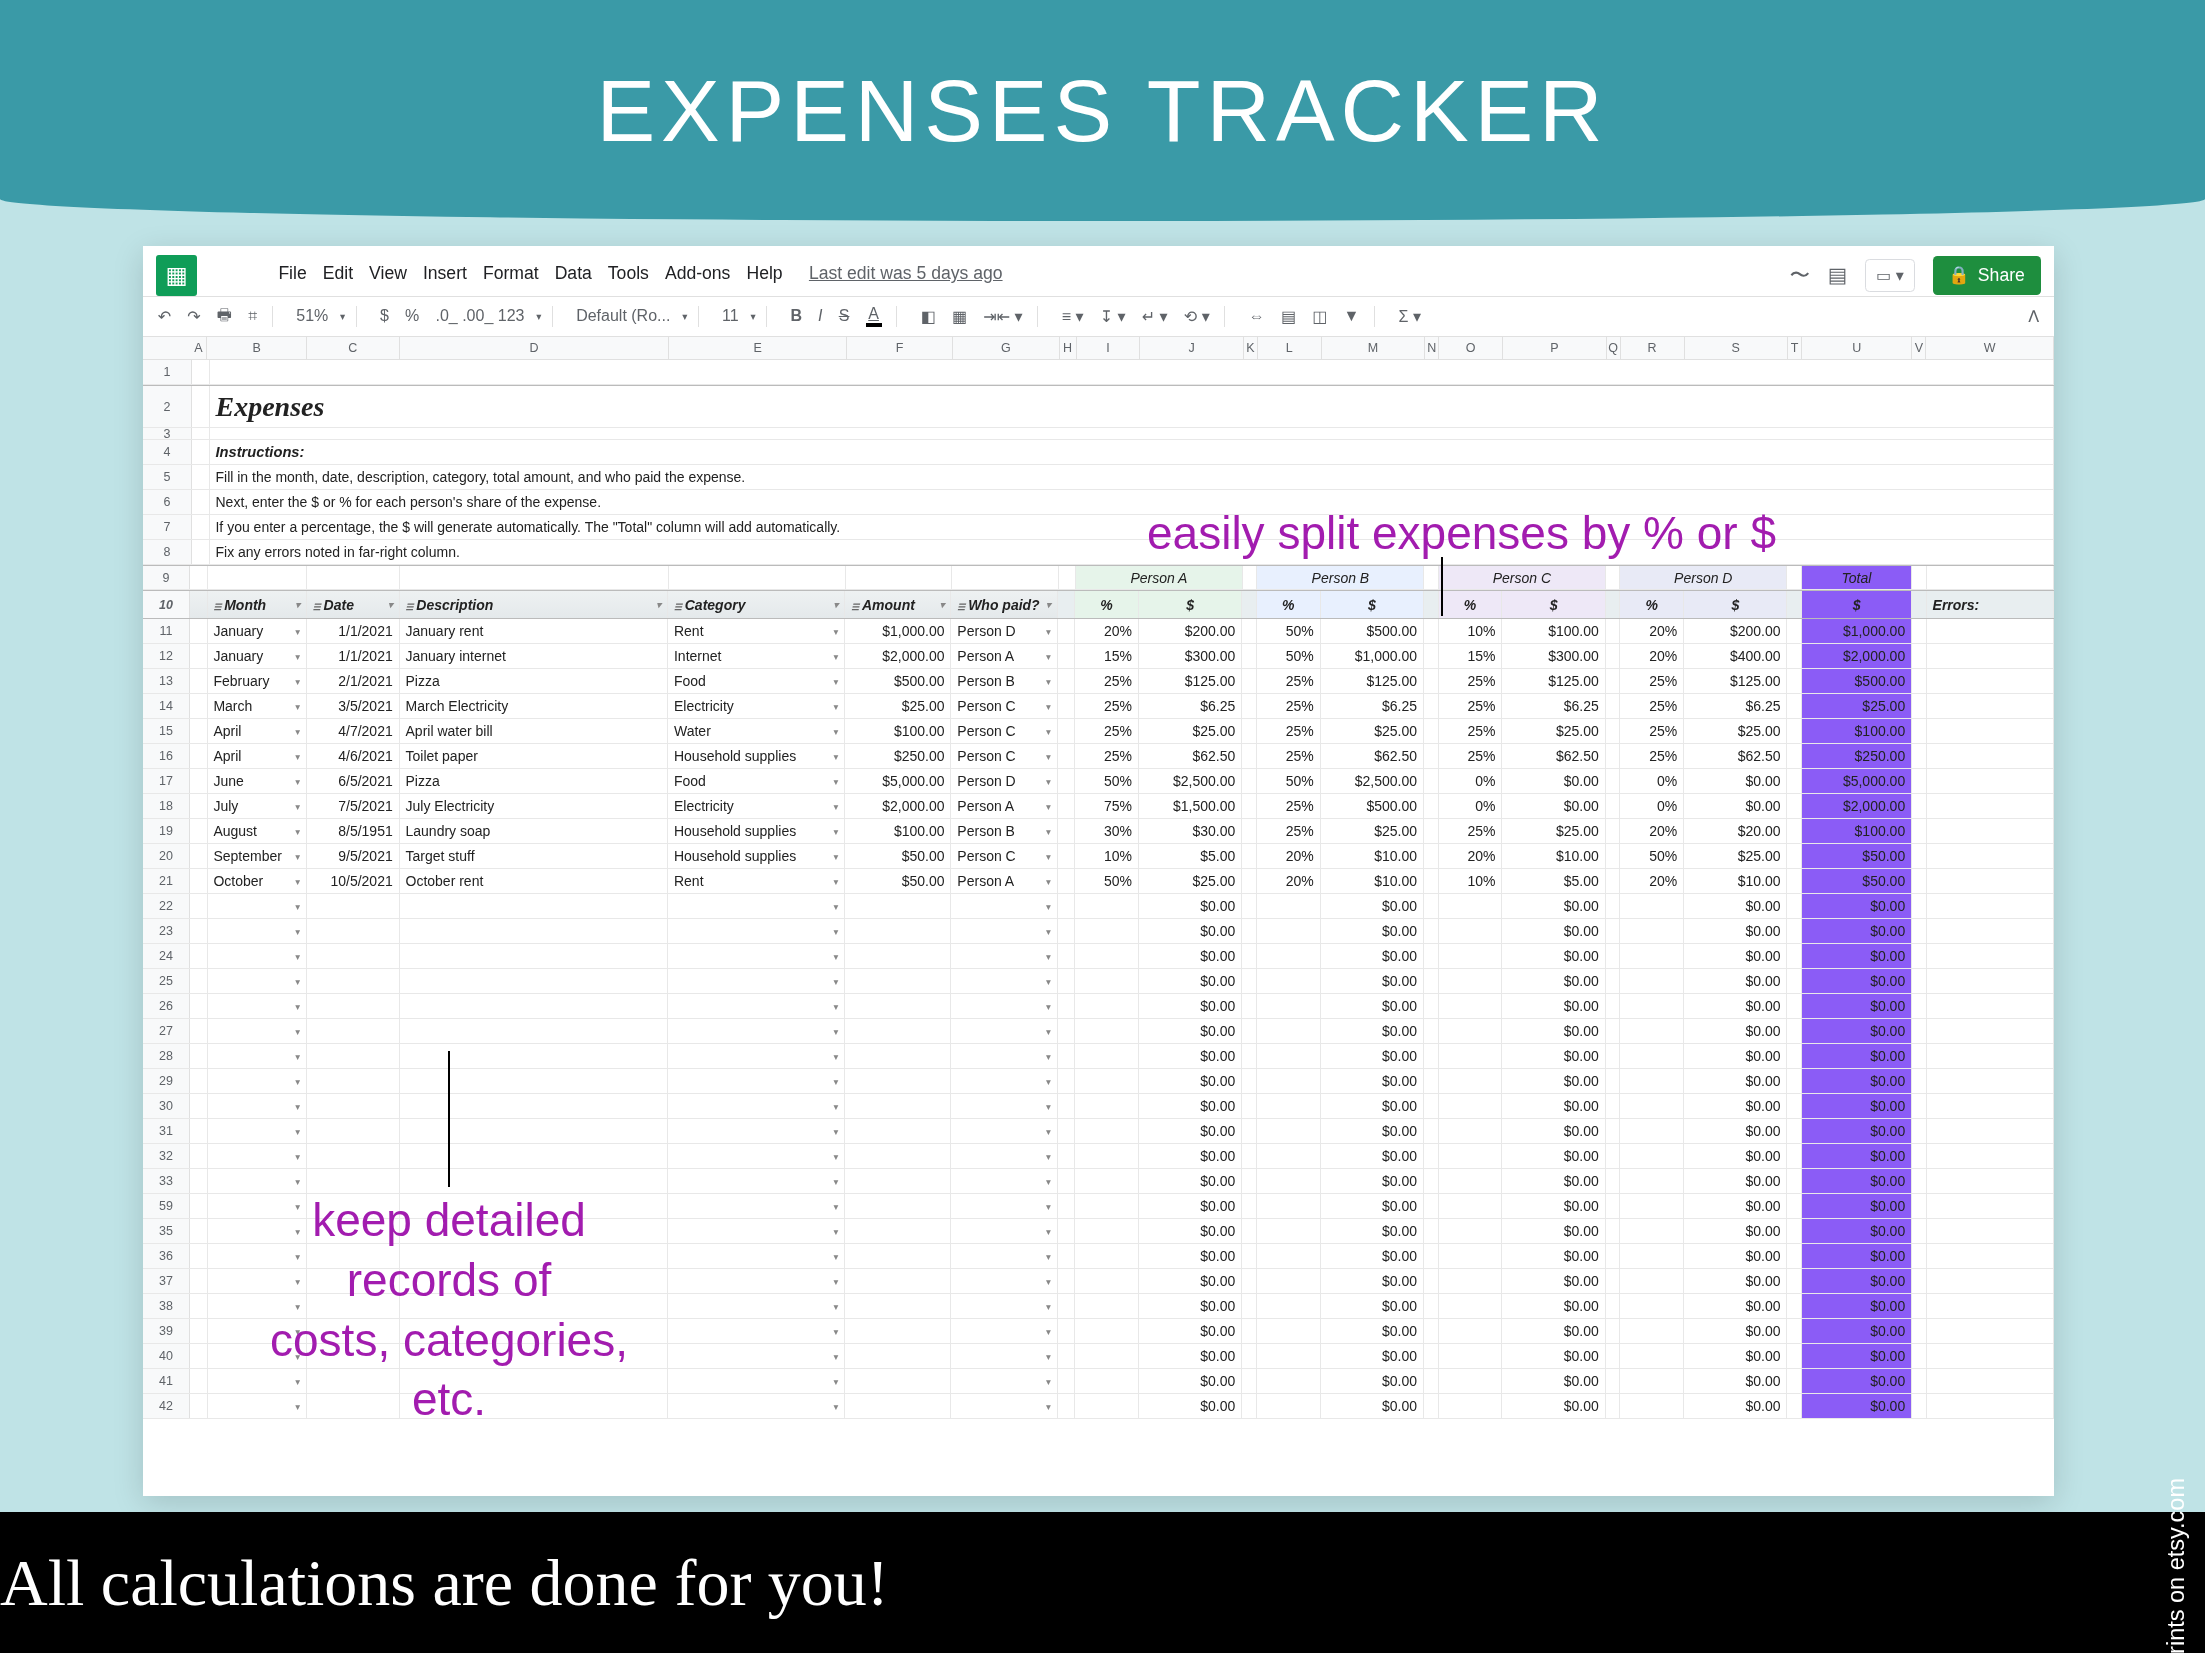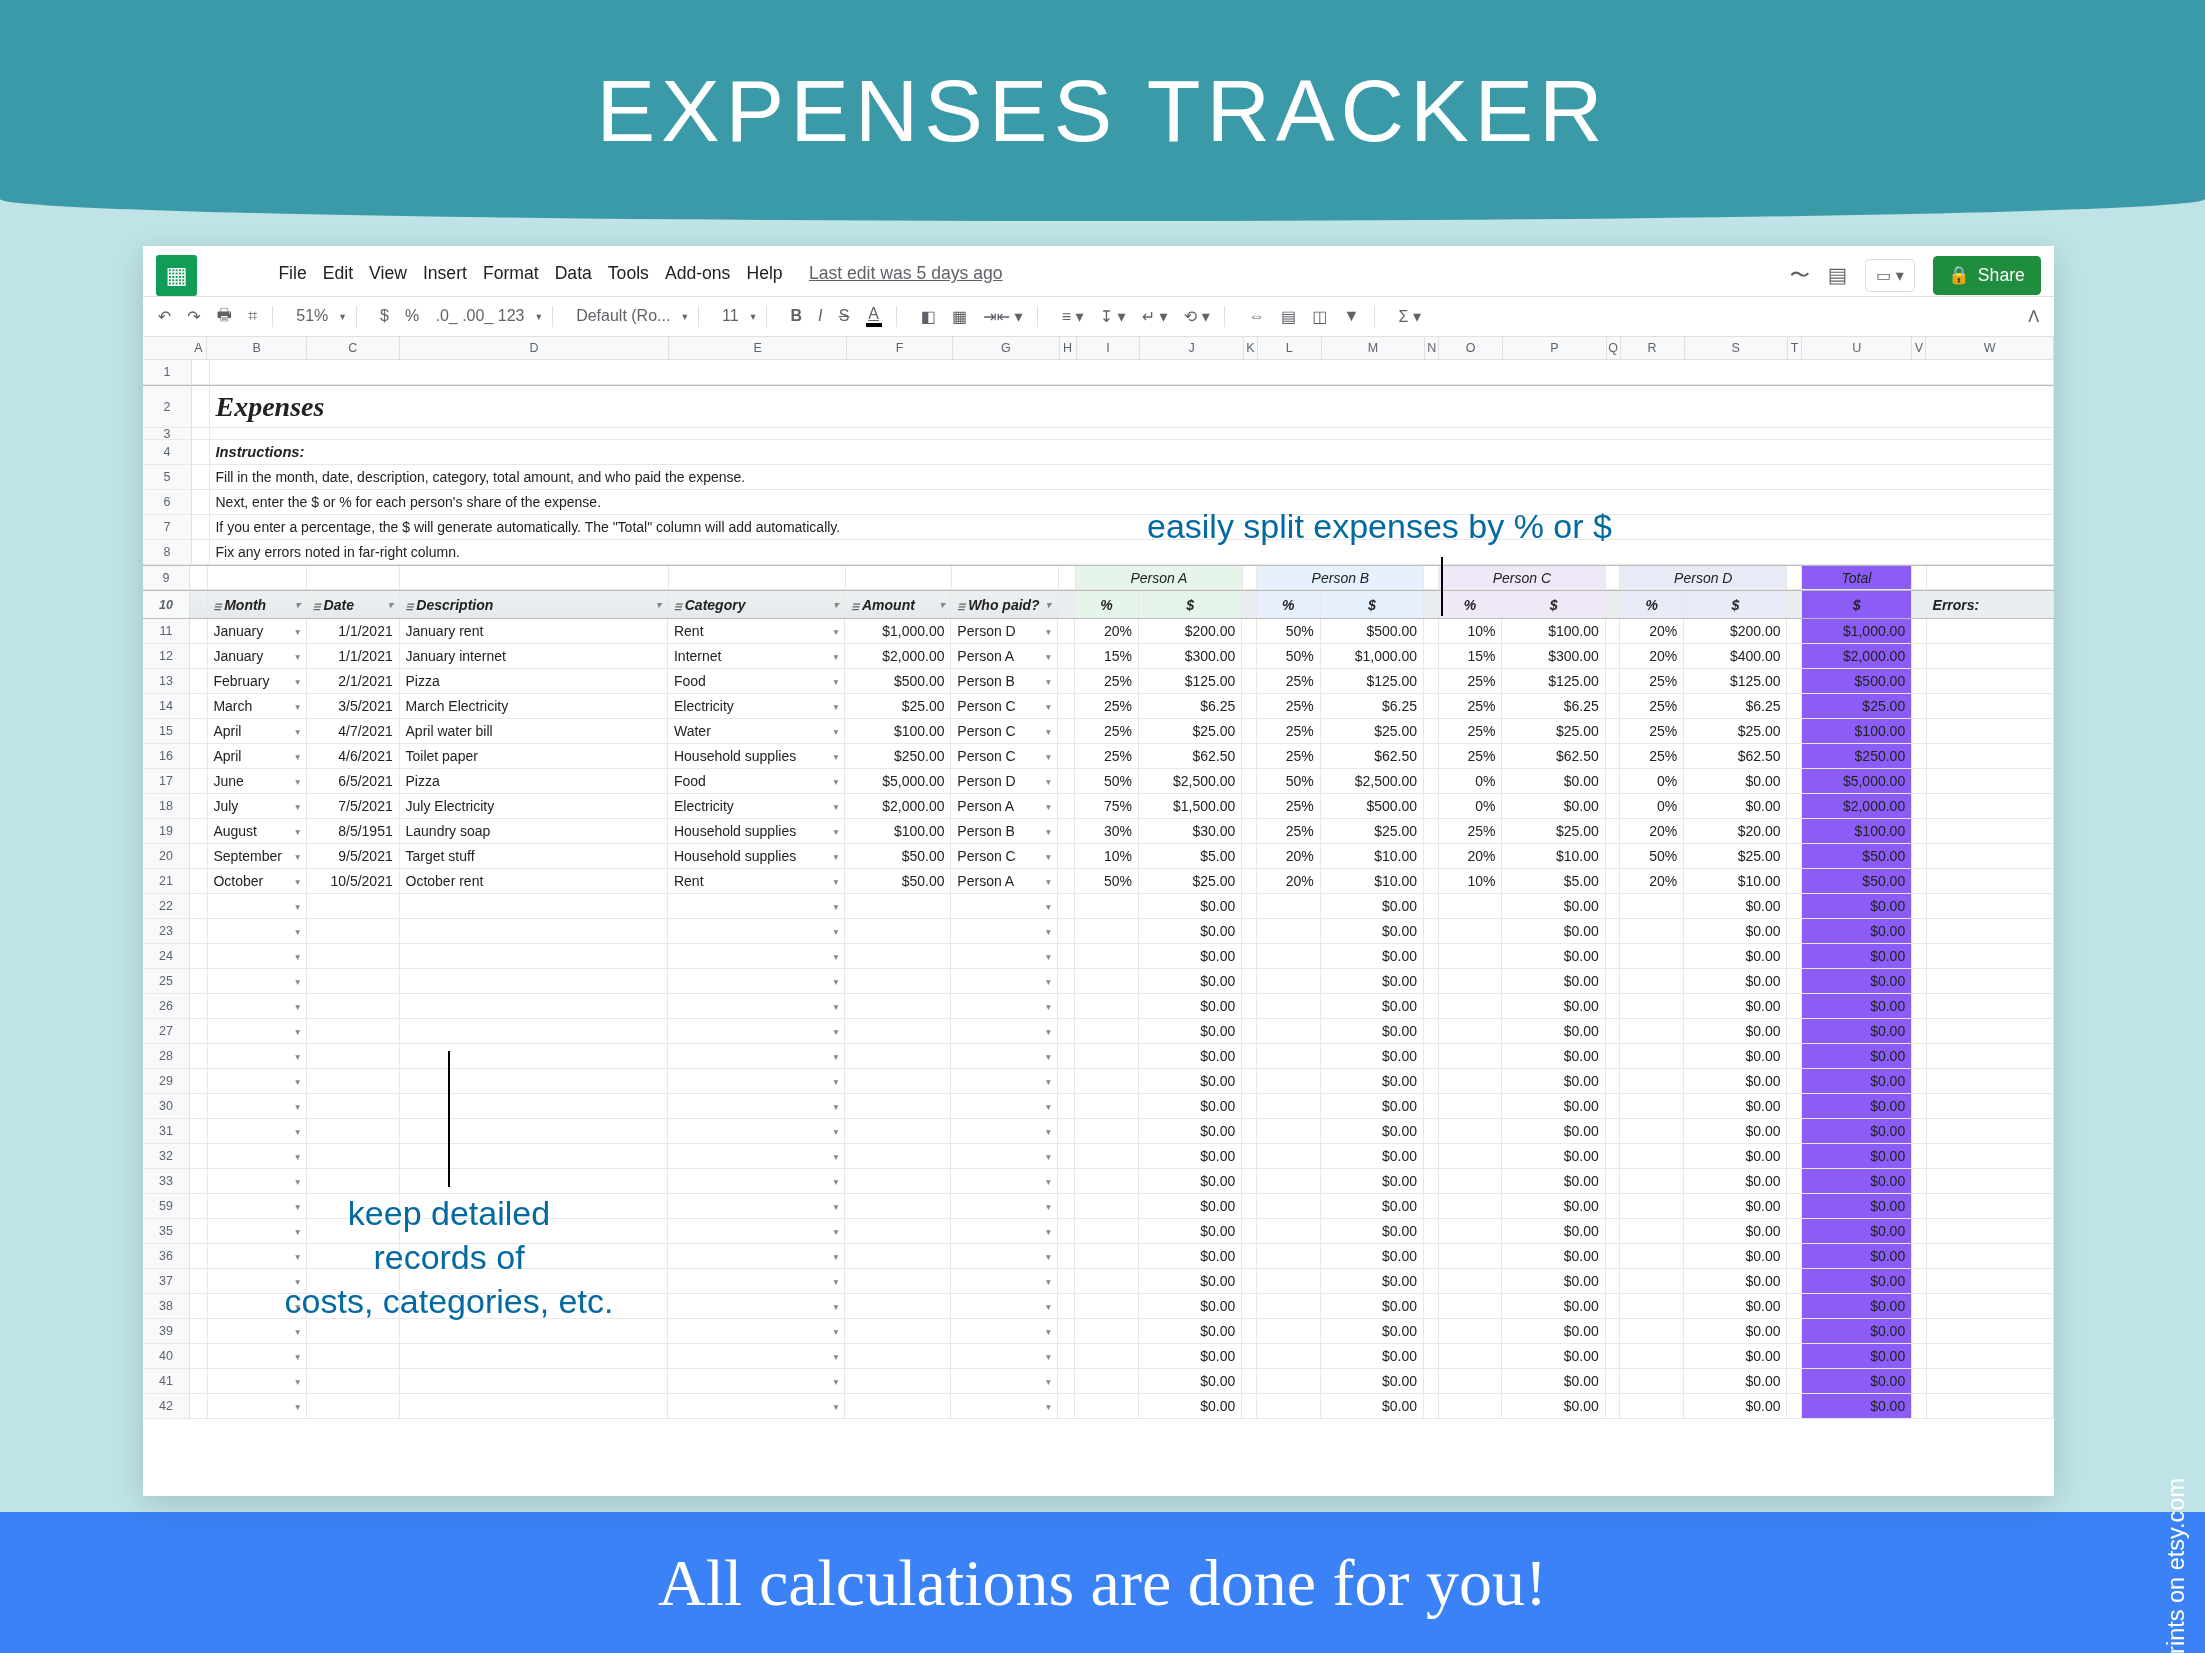--- a/index.html
+++ b/index.html
@@ -18,22 +18,22 @@
       border-bottom-left-radius: 50% 22px;
       border-bottom-right-radius: 50% 22px;
     }
     .banner-top h1 {
       color: #fff; font-size: 88px; font-weight: 500;
       letter-spacing: 5.9px;
       font-family: "Segoe UI", "Helvetica Neue", sans-serif;
     }
     .banner-bottom {
       position: absolute; bottom: 0; left: 0; right: 0;
-      height: 142px; background: #3b82f6;
-      display: flex; align-items: center; justify-content: center;
+      height: 142px; background: #000000;
+      display: flex; align-items: center; 
     }
     .banner-bottom h2 {
       color: #fff; font-size: 66px;
       font-family: "Brush Script MT", "Segoe Script", cursive; font-weight: 400;
     }
     .credit {
       position: absolute; right: 14.7px; bottom: 176px;
       transform: rotate(-90deg); transform-origin: right bottom;
       color: #fff; font-size: 23.5px; font-family: "Segoe UI", sans-serif;
     }
@@ -129,23 +129,23 @@
 
     .overline { border-top: 1.1px solid #bbb; }
     .personA { background: #e6f4ea; }
     .personB { background: #e8f0fe; }
     .personC { background: #eee8f7; }
     .personD { background: #e8eaf6; }
     .tot-col { background: #8b5cf6; }
     .mainhdr { background: linear-gradient(#eef1f2,#e4e9eb); }
 
     .annotation {
-      position: absolute; color: #0369a1;
+      position: absolute; color: #a21caf;
       font-family: "Segoe UI", "Helvetica Neue", sans-serif;
-      font-size: 34px; line-height: 1.3;
+      font-size: 46px; line-height: 1.3;
     }
     .anno-line {
       position: absolute; background: #000; width: 2.2px;
     }
   </style>
 </head>
 <body>
 
 <div class="banner-top">
   <h1>EXPENSES TRACKER</h1>

